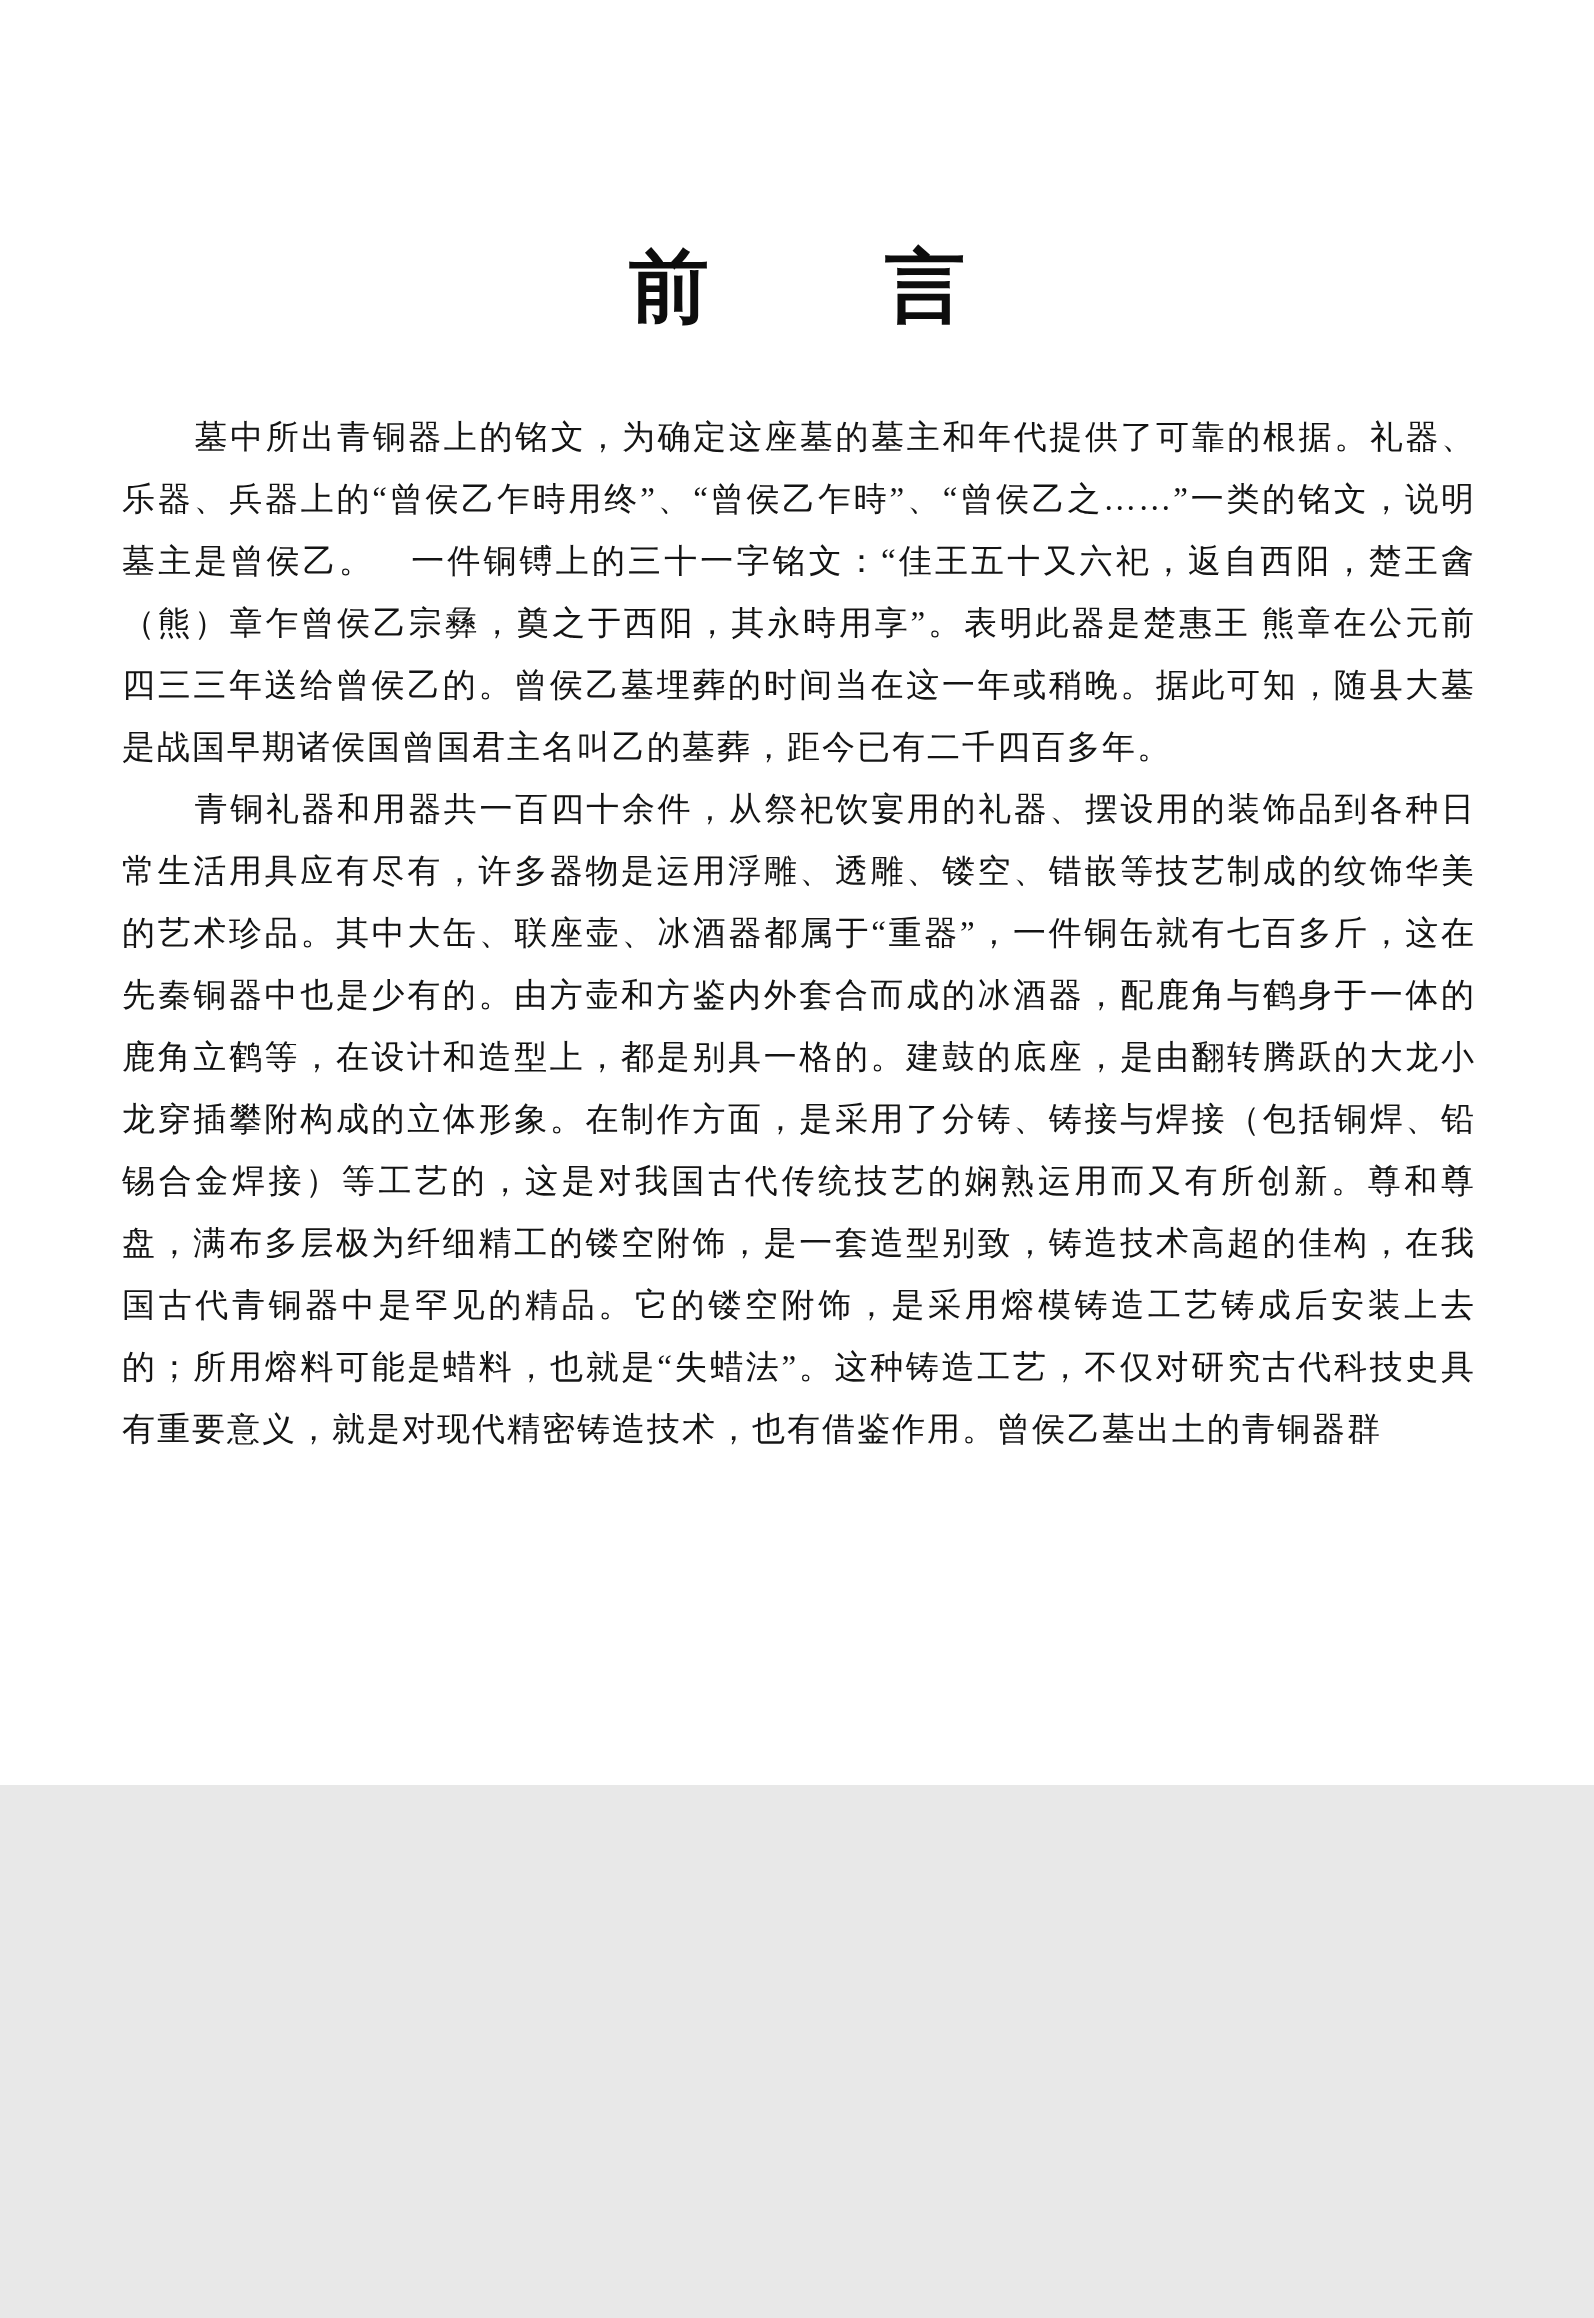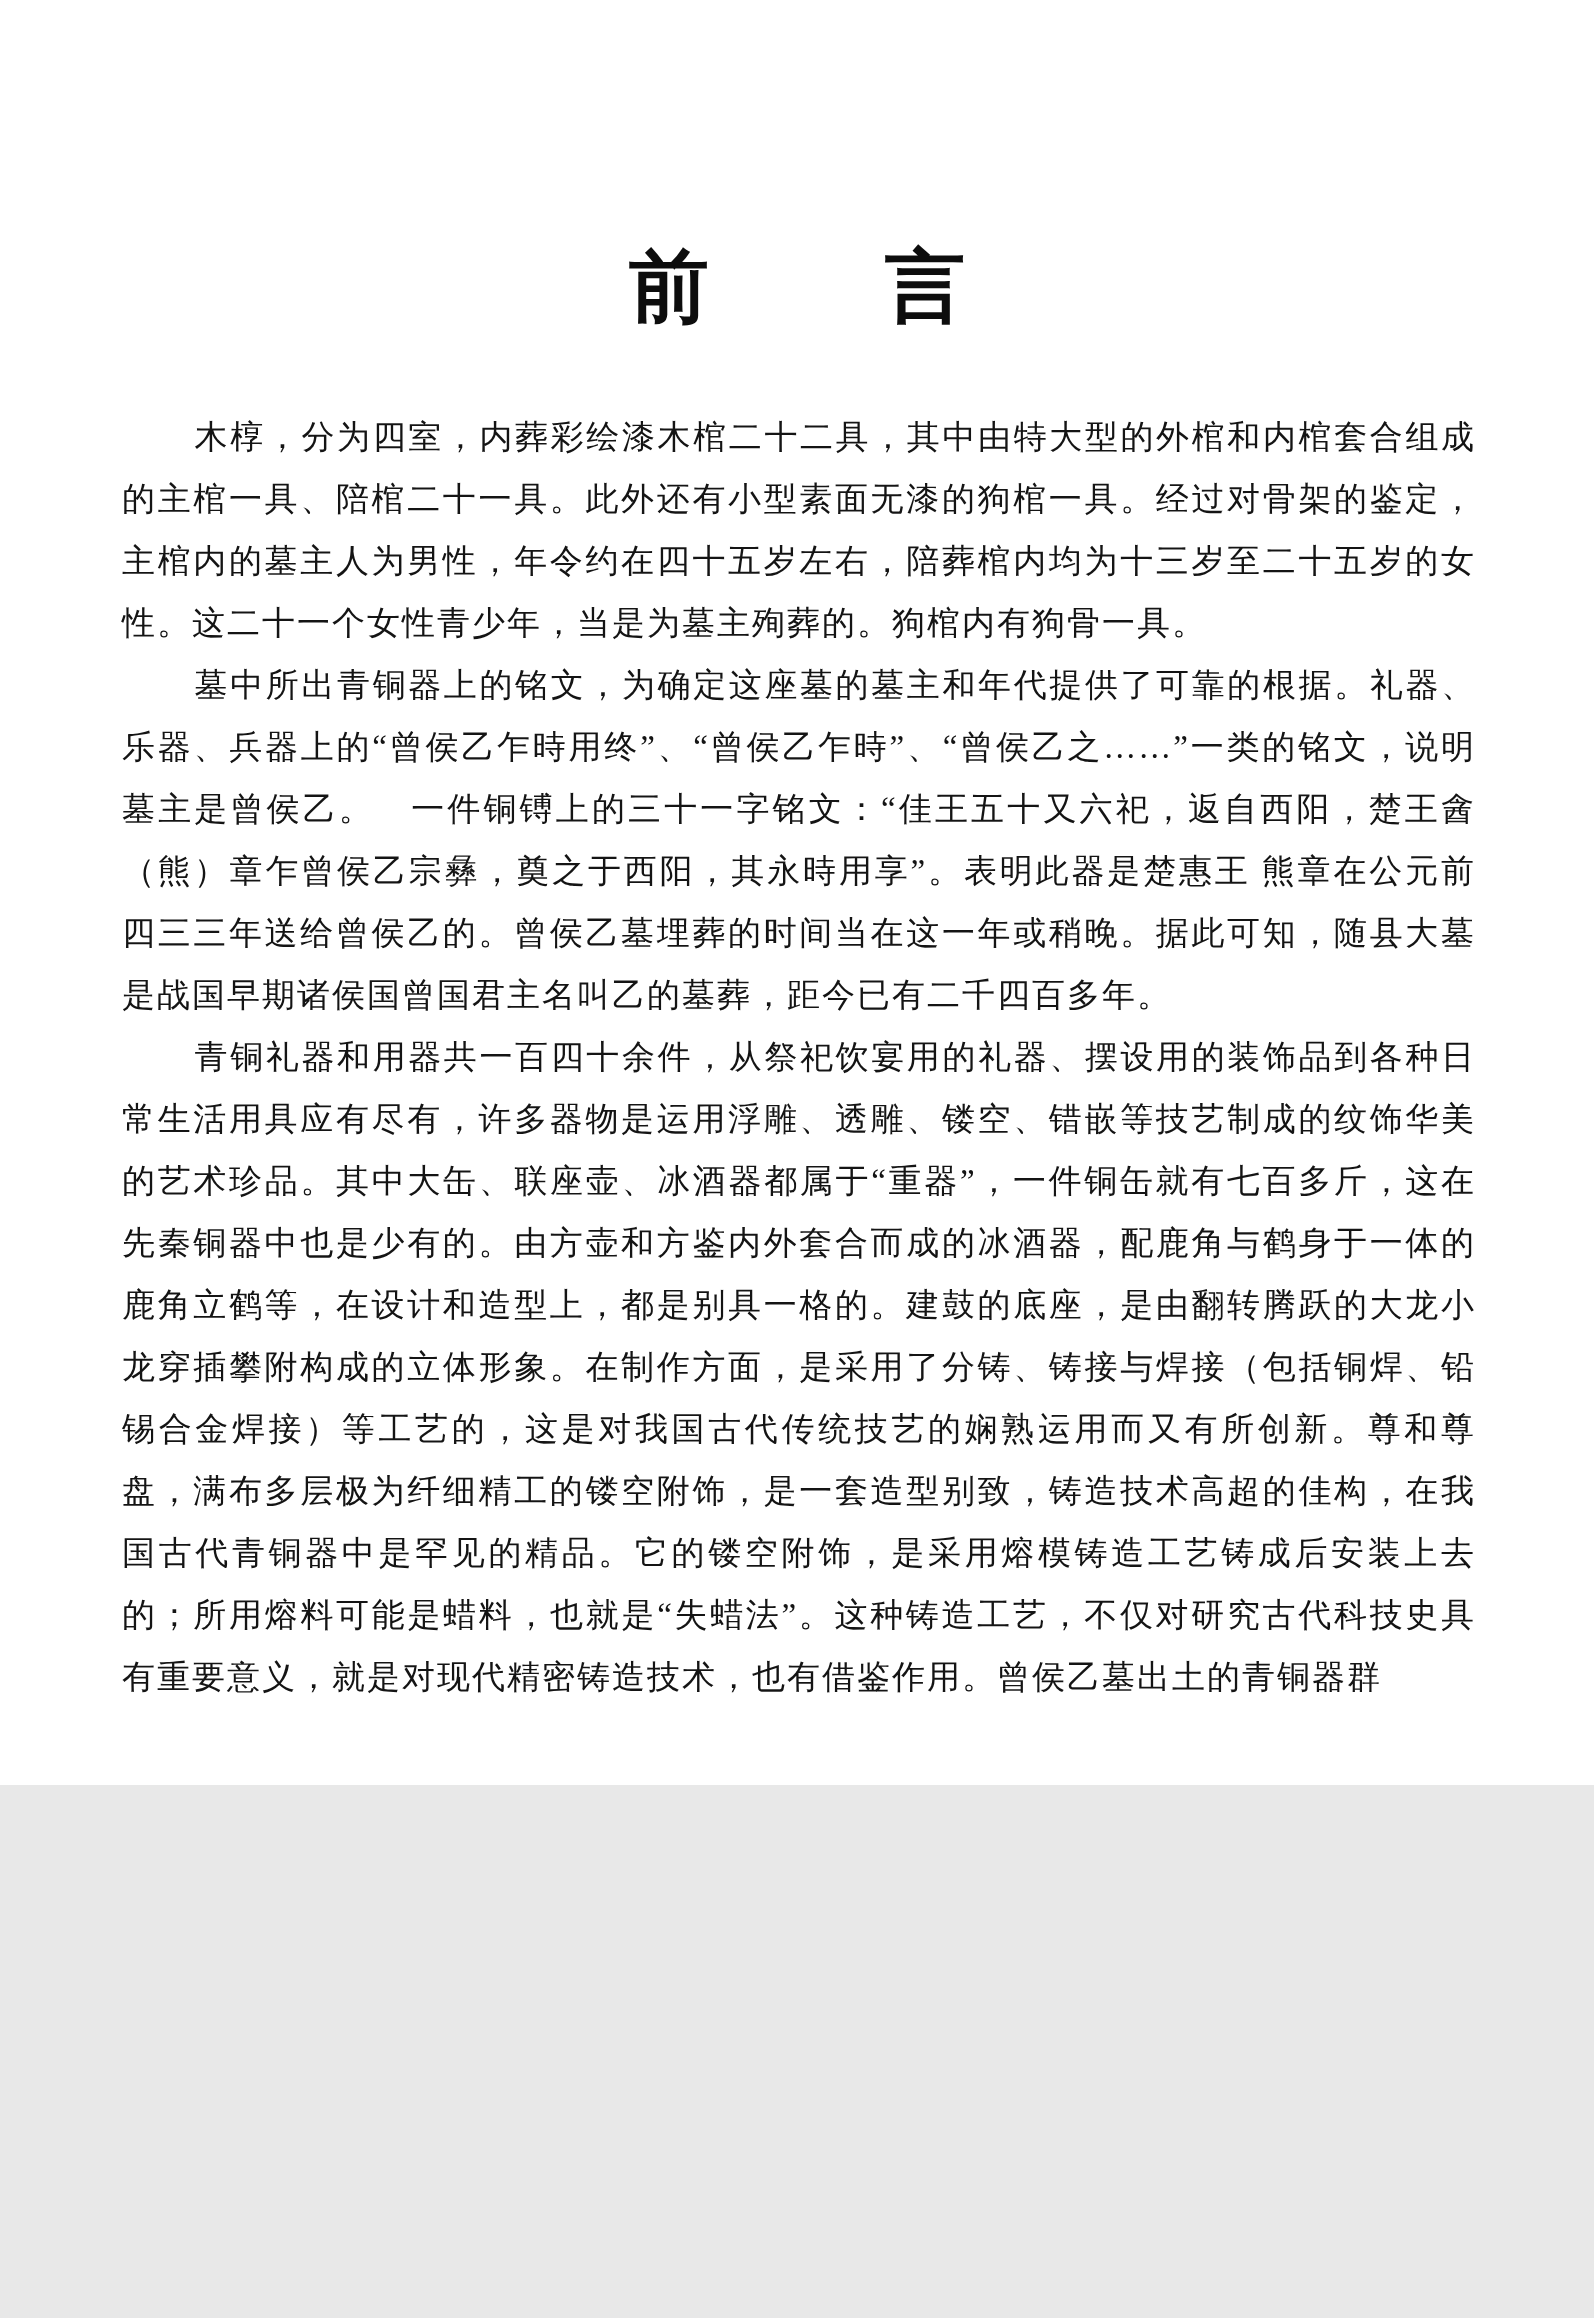--- a/index.html
+++ b/index.html
@@ -61,21 +61,20 @@
   }
 </style>
 </head>
 <body>
 
 <div class="page">
 
   <h1 class="page-title">前言</h1>
 
   <div class="body-text">
-    <p>木椁，分为四室，内葬彩绘漆木棺二十二具，其中由特大型的外棺和内棺套合组成的主棺一具、陪棺二十一具。此外还有小型素面无漆的狗棺一具。经过对骨架的鉴定，主棺内的墓主人为男性，年令约在四十五岁左右，陪葬棺内均为十三岁至二十五岁的女性。这二十一个女性青少年，当是为墓主殉葬的。狗棺内有狗骨一具。</p>
     <p>墓中所出青铜器上的铭文，为确定这座墓的墓主和年代提供了可靠的根据。礼器、乐器、兵器上的“曾侯乙乍時用终”、“曾侯乙乍時”、“曾侯乙之……”一类的铭文，说明墓主是曾侯乙。　一件铜镈上的三十一字铭文：“佳王五十又六祀，返自西阳，楚王酓（熊）章乍曾侯乙宗彝，奠之于西阳，其永時用享”。表明此器是楚惠王 熊章在公元前四三三年送给曾侯乙的。曾侯乙墓埋葬的时间当在这一年或稍晚。据此可知，随县大墓是战国早期诸侯国曾国君主名叫乙的墓葬，距今已有二千四百多年。</p>
     <p>青铜礼器和用器共一百四十余件，从祭祀饮宴用的礼器、摆设用的装饰品到各种日常生活用具应有尽有，许多器物是运用浮雕、透雕、镂空、错嵌等技艺制成的纹饰华美的艺术珍品。其中大缶、联座壶、冰酒器都属于“重器”，一件铜缶就有七百多斤，这在先秦铜器中也是少有的。由方壶和方鉴内外套合而成的冰酒器，配鹿角与鹤身于一体的鹿角立鹤等，在设计和造型上，都是别具一格的。建鼓的底座，是由翻转腾跃的大龙小龙穿插攀附构成的立体形象。在制作方面，是采用了分铸、铸接与焊接（包括铜焊、铅锡合金焊接）等工艺的，这是对我国古代传统技艺的娴熟运用而又有所创新。尊和尊盘，满布多层极为纤细精工的镂空附饰，是一套造型别致，铸造技术高超的佳构，在我国古代青铜器中是罕见的精品。它的镂空附饰，是采用熔模铸造工艺铸成后安装上去的；所用熔料可能是蜡料，也就是“失蜡法”。这种铸造工艺，不仅对研究古代科技史具有重要意义，就是对现代精密铸造技术，也有借鉴作用。曾侯乙墓出土的青铜器群</p>
   </div>
 
   <div class="page-number">1</div>
 
 </div>
 
 
 </body></html>

